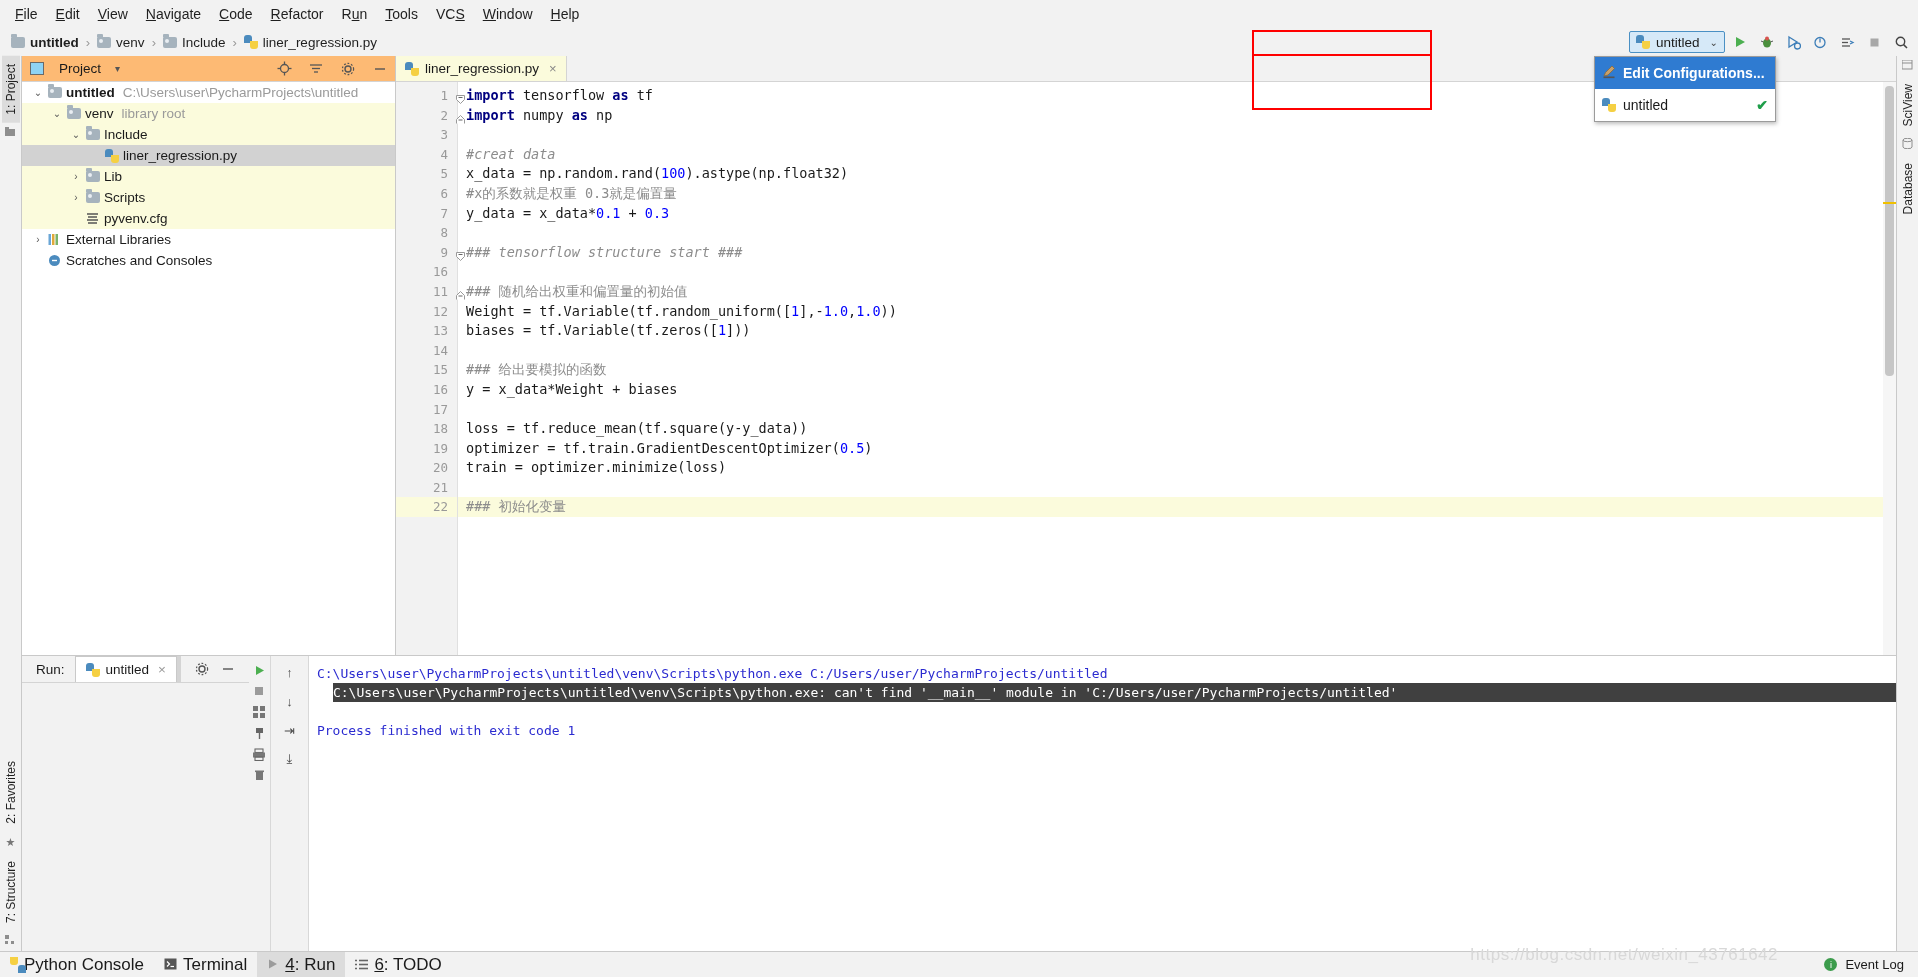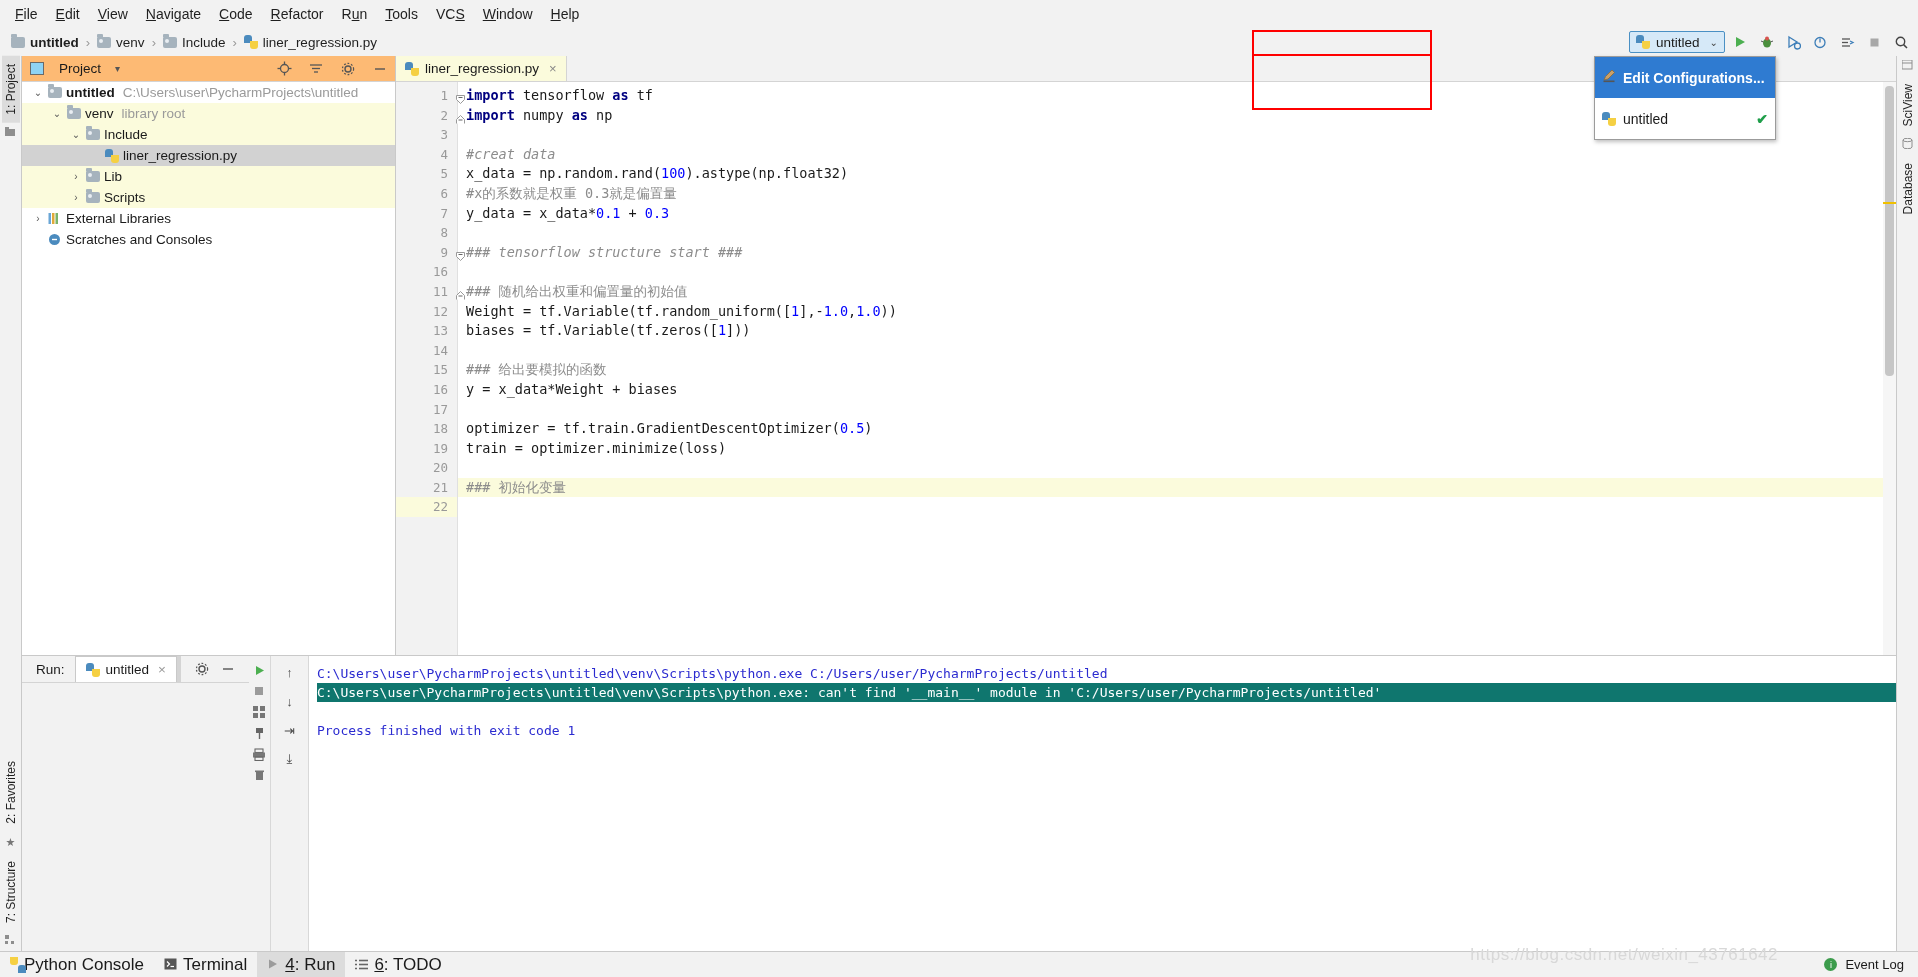--- a/index.html
+++ b/index.html
@@ -49,21 +49,21 @@
   .run-dropdown {
     position: absolute;
     top: 28px; right: 142px;
     width: 182px;
     background: #ffffff;
     border: 1px solid #9b9b9b;
     box-shadow: 1px 2px 4px rgba(0,0,0,.25);
     z-index: 55;
     font-size: 14px;
   }
-  .dd-item { display: flex; align-items: center; gap: 7px; height: 41px; padding: 0 7px; }
+  .dd-item { display: flex; align-items: center; gap: 7px; height: 32px; padding: 0 7px; }
   .dd-item.selected { background: #2f7bd1; color: #ffffff; font-weight: bold; }
   .dd-item .check { margin-left: auto; color: #1f9e4a; font-weight: bold; }
 
   
   .body-row { flex: 1 1 auto; display: flex; min-height: 0; }
 
   
   .vstrip { width: 22px; background: #f2f2f2; display: flex; flex-direction: column; align-items: center; border-right: 1px solid #c9c9c9; }
   .vstrip.right { border-right: none; border-left: 1px solid #c9c9c9; }
   .vlabel {
@@ -149,21 +149,21 @@
   .run-gutter { width: 22px; flex: 0 0 22px; background: #f2f2f2; display: flex; flex-direction: column; align-items: center; gap: 1px; padding-top: 4px; border-right: 1px solid #d8d8d8; }
   .run-gutter2 { width: 38px; flex: 0 0 38px; background: #f2f2f2; display: flex; flex-direction: column; align-items: center; gap: 9px; padding-top: 6px; border-right: 1px solid #d8d8d8; }
   .rg-btn { width: 20px; height: 20px; display: flex; align-items: center; justify-content: center; color: #4a4a4a; font-size: 13px; }
   .rg-btn.play { color: #4caf50; font-size: 14px; }
 
   .console {
     flex: 1 1 auto; background: #ffffff; padding: 8px 0 0 8px; overflow: hidden;
     font-family: "DejaVu Sans Mono", monospace; font-size: 13px; color: #2b2bd0;
   }
   .cons-line { height: 19px; line-height: 19px; white-space: pre; }
-  .cons-line.sel { background: #0f766e; color: #ffffff; }
+  .cons-line.sel { background: #404040; color: #ffffff; margin-left: 16px; }
   .cons-line.plain { color: #2b2bd0; }
   .cons-gap { height: 19px; }
 
   
   .statusbar { height: 26px; flex: 0 0 26px; display: flex; align-items: center; background: #f2f2f2; border-top: 1px solid #c9c9c9; padding: 0 8px; position: relative; }
   .sb-item { display: flex; align-items: center; gap: 6px; padding: 3px 10px; font-size: 17px; }
   .sb-item.active { background: #dcdcdc; }
   .sb-right { margin-left: auto; display: flex; align-items: center; gap: 8px; padding-right: 6px; }
   .evt-dot { width: 13px; height: 13px; border-radius: 50%; background: #3c9c4c; color: #fff; font-size: 9px; display: flex; align-items: center; justify-content: center; }
 
@@ -387,20 +387,32 @@
                   <span class="folder open"></span>
                 </span>
                 <span class="tlabel">Lib</span>
               </div>
               <div class="tree-row hl-yellow" style="padding-left: 46px;">
                 <span class="twisty">›</span>
                 <span class="ico">
                   <span class="folder open"></span>
                 </span>
                 <span class="tlabel">Scripts</span>
+              </div>
+              <div class="tree-row hl-yellow" style="padding-left: 46px;">
+                <span class="twisty"></span>
+                <span class="ico">
+                  <svg width="13" height="13" viewBox="0 0 13 13">
+                    <line x1="1" y1="2" x2="12" y2="2" stroke="#555" stroke-width="1.5"></line>
+                    <line x1="2" y1="5" x2="11" y2="5" stroke="#555" stroke-width="1.5"></line>
+                    <line x1="1" y1="8" x2="12" y2="8" stroke="#555" stroke-width="1.5"></line>
+                    <line x1="2" y1="11" x2="11" y2="11" stroke="#555" stroke-width="1.5"></line>
+                  </svg>
+                </span>
+                <span class="tlabel">pyvenv.cfg</span>
               </div>
               <div class="tree-row" style="padding-left: 8px;">
                 <span class="twisty">›</span>
                 <span class="ico">
                   <svg width="13" height="13" viewBox="0 0 13 13">
                     <rect x="0.5" y="1" width="2.5" height="11" fill="#6aa6d6"></rect>
                     <rect x="4" y="1" width="2.5" height="11" fill="#e0a93a"></rect>
                     <rect x="7.5" y="1" width="2.5" height="11" fill="#7bb36b"></rect>
                   </svg>
                 </span>
@@ -477,20 +489,21 @@
                 <div class="cline">&nbsp;</div>
                 <div class="cline"><span class="cm">### tensorflow structure start ###</span></div>
                 <div class="cline">&nbsp;</div>
                 <div class="cline"><span class="cm-cjk">### 随机给出权重和偏置量的初始值</span></div>
                 <div class="cline">Weight = tf.Variable(tf.random_uniform([<span class="num">1</span>],-<span class="num">1.0</span>,<span class="num">1.0</span>))</div>
                 <div class="cline">biases = tf.Variable(tf.zeros([<span class="num">1</span>]))</div>
                 <div class="cline">&nbsp;</div>
                 <div class="cline"><span class="cm-cjk">### 给出要模拟的函数</span></div>
                 <div class="cline">y = x_data*Weight + biases</div>
                 <div class="cline">&nbsp;</div>
+                <div class="cline">loss = tf.reduce_mean(tf.square(y-y_data))</div>
                 <div class="cline">optimizer = tf.train.GradientDescentOptimizer(<span class="num">0.5</span>)</div>
                 <div class="cline">train = optimizer.minimize(loss)</div>
                 <div class="cline">&nbsp;</div>
                 <div class="cline cur"><span class="cm-cjk">### 初始化变量</span></div>
               </div>
             <div class="editor-scroll">
               <div class="scroll-thumb" style="top:4px; height:290px;"></div>
               <div class="marker-tick" style="top:120px; background:#f0c000;"></div>
             </div>
           </div>

